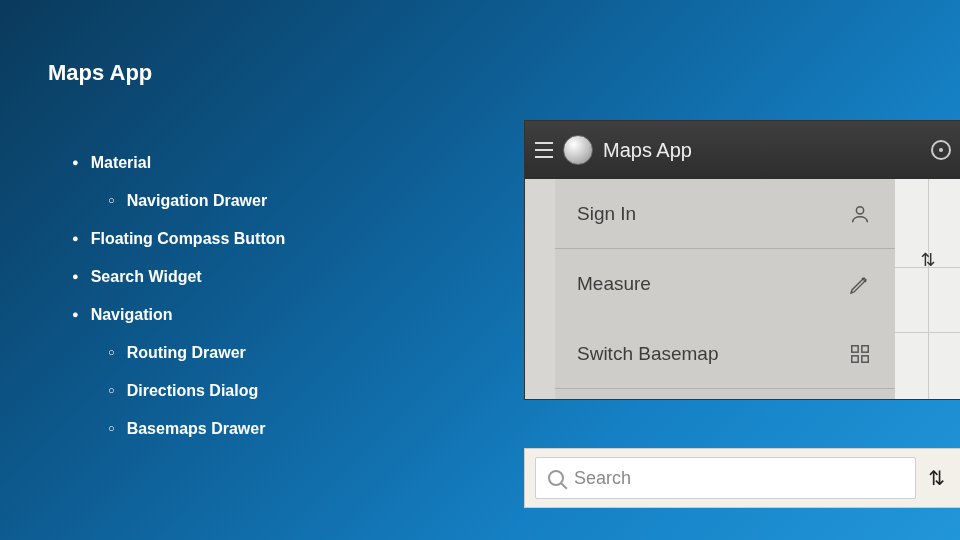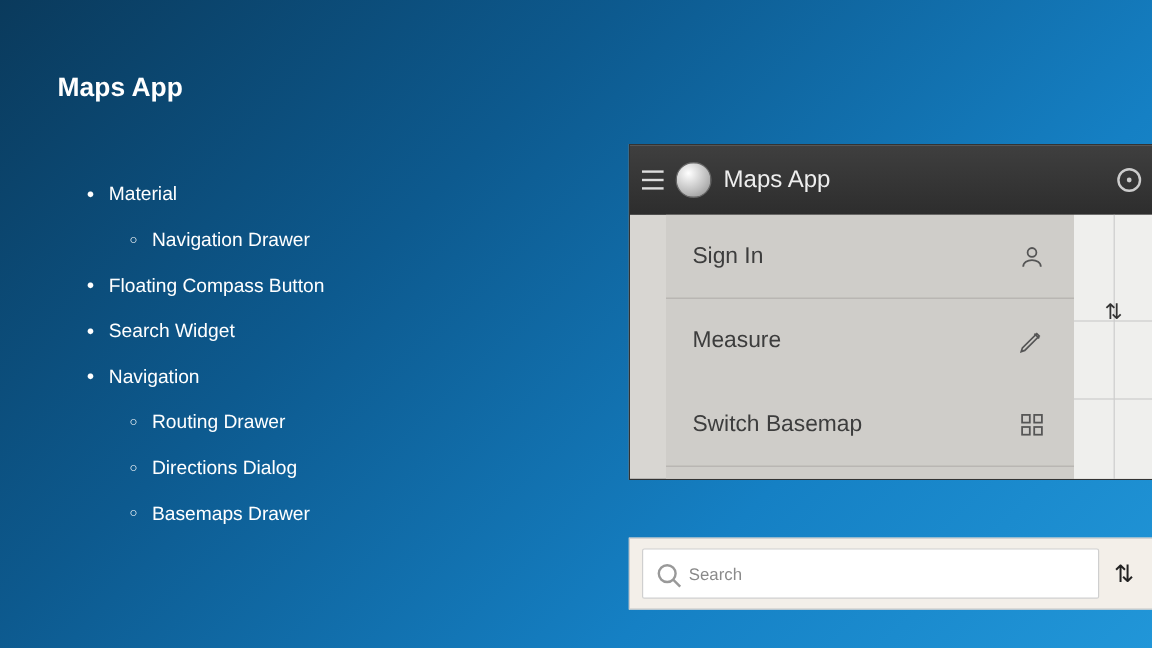--- a/index.html
+++ b/index.html
@@ -17,21 +17,21 @@
     top: 60px;
     left: 48px;
     font-size: 22px;
     font-weight: bold;
   }
   .bullets {
     position: absolute;
     top: 155px;
     left: 72px;
     font-size: 16px;
-    font-weight: normal;
+    font-weight: bold;
     line-height: 1.0;
   }
   .bullets ul { list-style: none; }
   .bullets li { margin-bottom: 22px; }
   .bullets li::before { content: "●"; margin-right: 12px; font-size: 11px; position: relative; top:-2px;}
   .sub { margin-left: 36px; }
   .sub li::before { content: "○"; margin-right: 12px; font-size: 11px; position: relative; top:-2px;}
 
   
   .drawer-shot {
@@ -115,21 +115,21 @@
   .search-shot .field {
     flex: 1;
     background: #fff;
     border: 1px solid #cfcfcf;
     border-radius: 2px;
     height: 42px;
     display: flex;
     align-items: center;
     padding: 12px 12px;
     color: #8a8a8a;
-    font-size: 14px;
+    font-size: 18px;
     gap: 10px;
   }
   .search-shot .field .mag {
     width: 16px; height: 16px; border: 2px solid #999; border-radius: 50%;
     position: relative;
   }
   .search-shot .field .mag::after {
     content:""; position:absolute; width:2px; height:8px; background:#999;
     bottom:-6px; right:-3px; transform: rotate(-45deg);
   }

